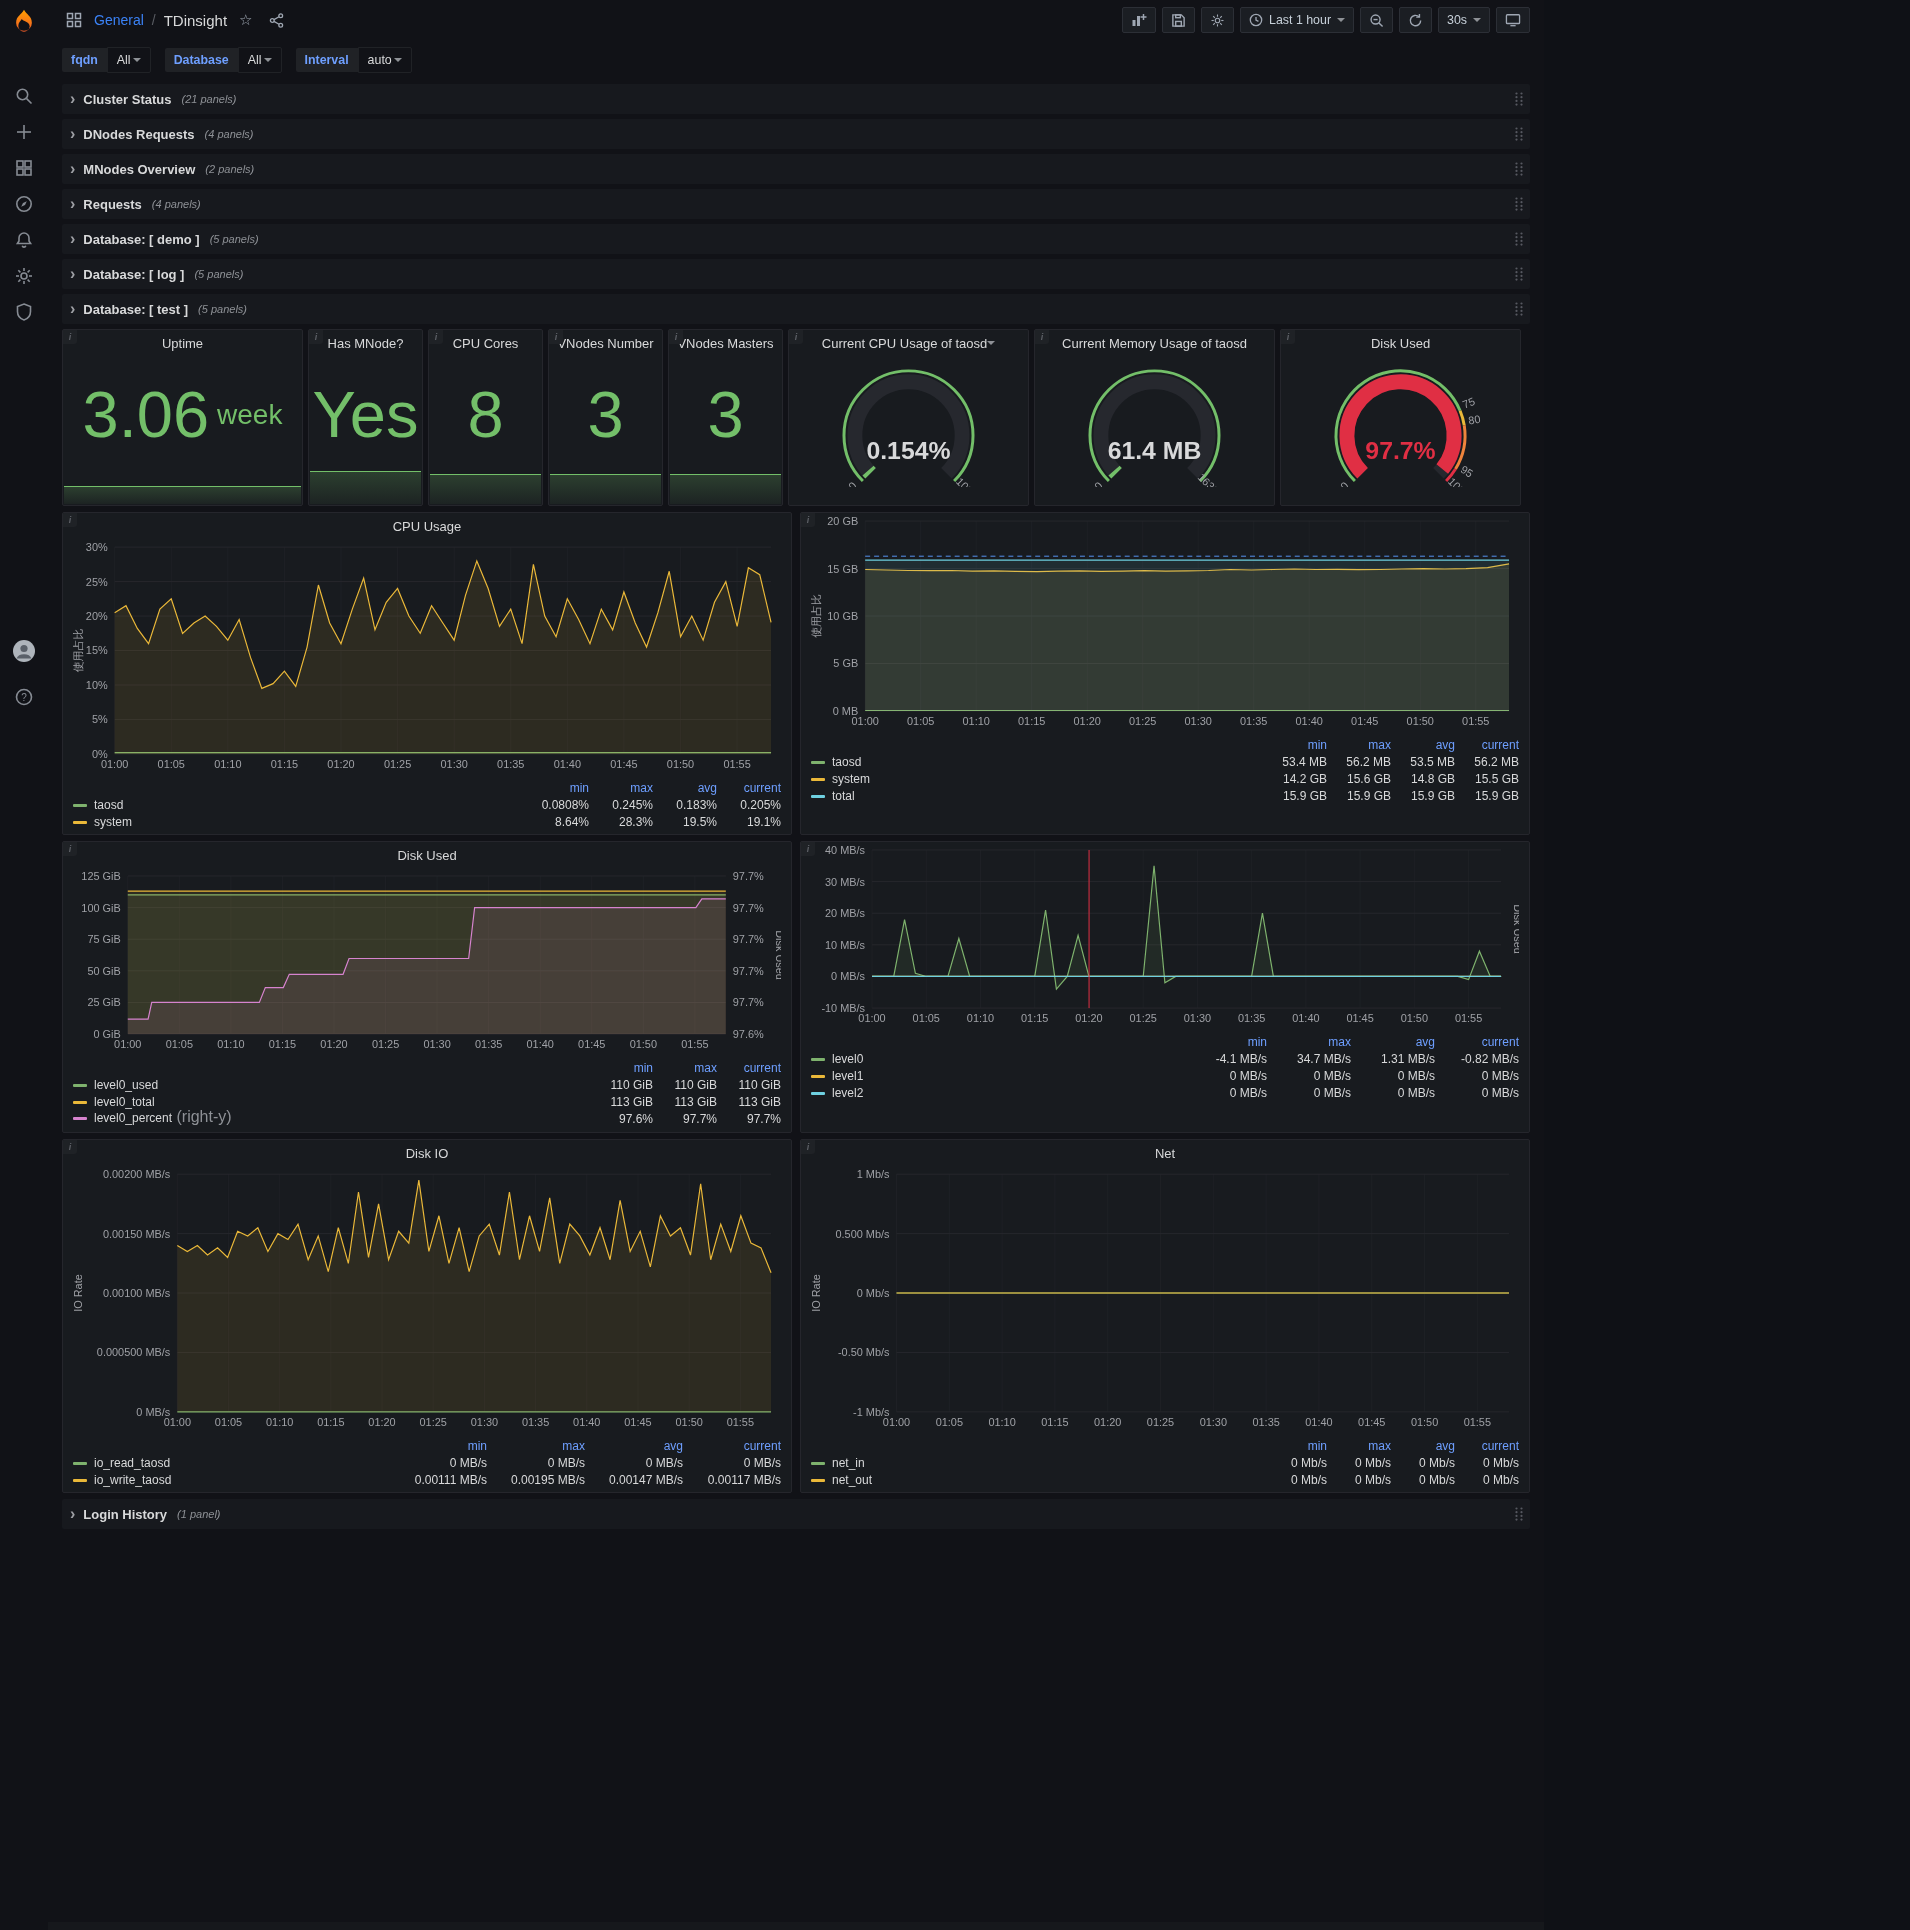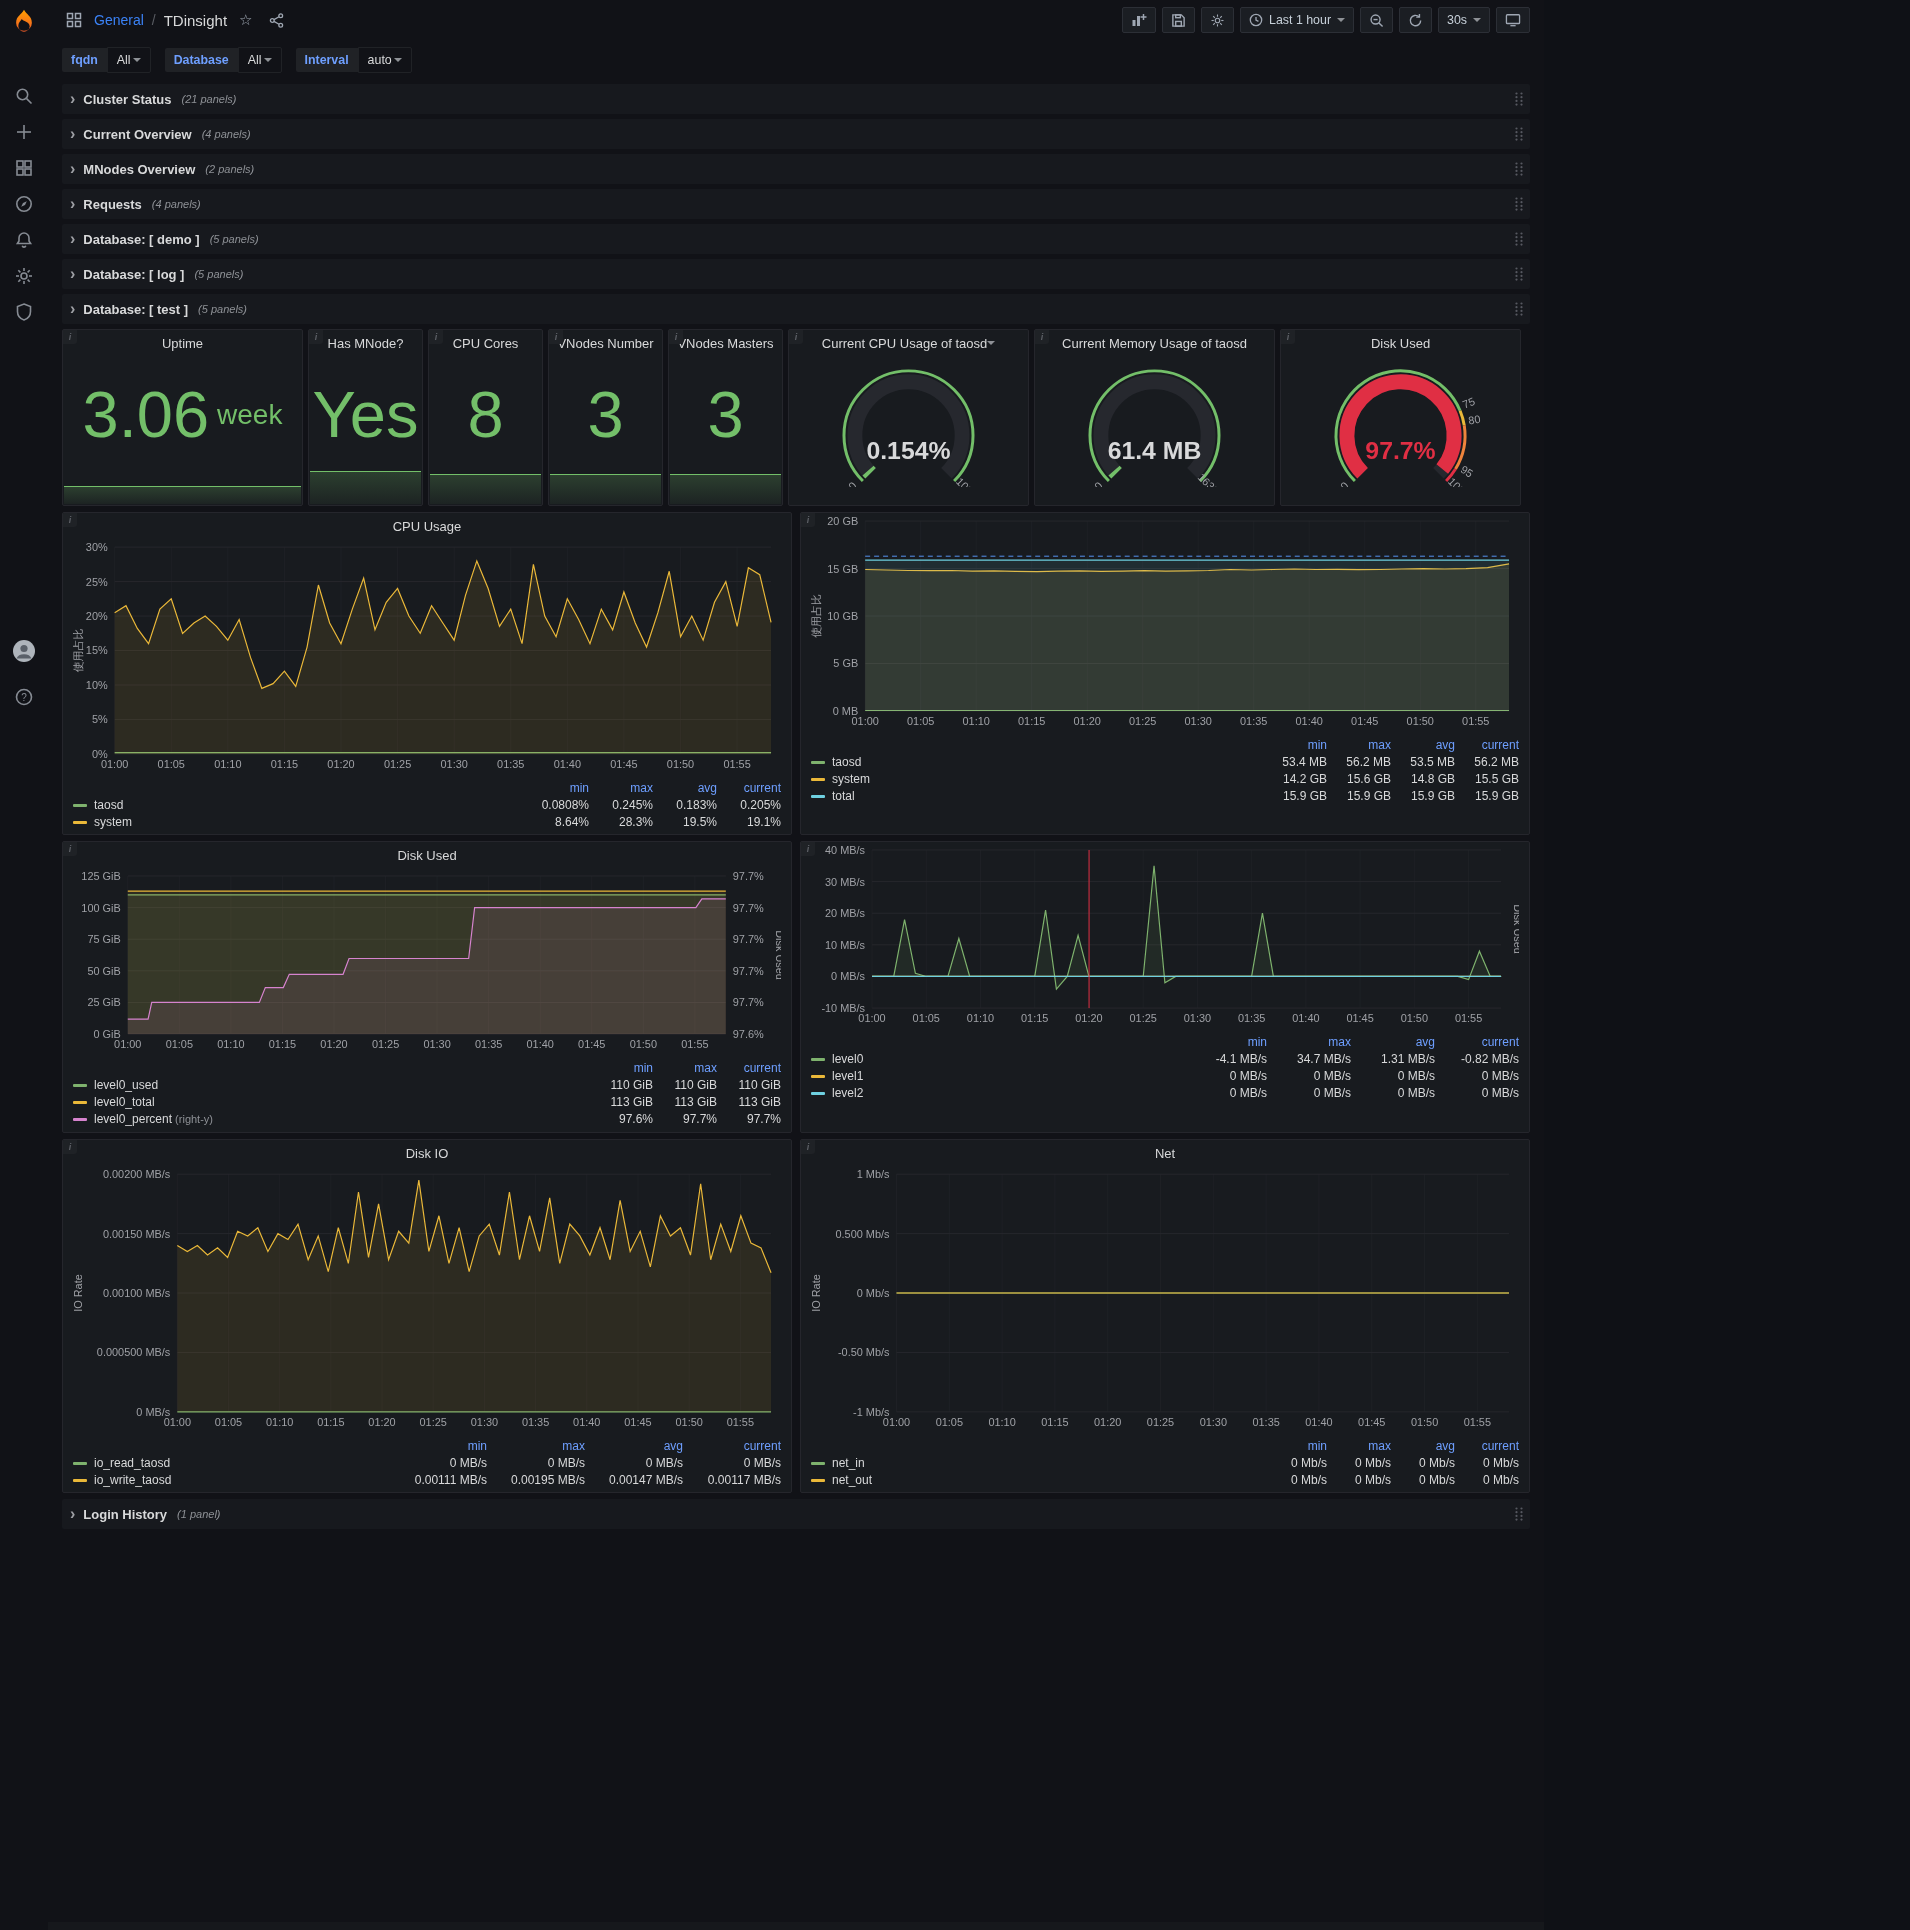--- a/index.html
+++ b/index.html
@@ -59,21 +59,21 @@
   .charts-grid .chart-row { display:flex; gap:8px; margin-bottom:6px; }
   .chart-panel { flex:1; padding:0 8px; overflow:hidden; }
   .tick { fill:#9fa1a6; font-size:11px; font-family:"Liberation Sans","DejaVu Sans",sans-serif; }
 
   .legend { padding:2px 2px 0 2px; }
   .lrow { display:flex; align-items:flex-end; height:17px; }
   .lcol { text-align:right; font-size:12px; color:#d8d9da; flex:none; }
   .lhead .lcol { color:#6e9fff; cursor:pointer; }
   .lname { flex:1; font-size:12px; color:#d8d9da; white-space:nowrap; cursor:pointer; }
   .ldash { display:inline-block; width:14px; height:3px; border-radius:1px; margin-right:7px; vertical-align:middle; }
-  .lsuffix { color:#8e9196; font-size:11px; }
+  .lsuffix { color:#8e9196; font-size:16px; }
 
   .bottom-strip { position:absolute; bottom:0; left:48px; width:1496px; height:8px; background:#16181c; }
 </style>
 </head>
 <body>
 
 <div class="app">
 
   <aside class="sidebar">
     <div class="logo">
@@ -281,21 +281,21 @@
                 <circle cx="2.5" cy="9.9" r="1.1" fill="#565860"></circle>
                 <circle cx="2.5" cy="13.600000000000001" r="1.1" fill="#565860"></circle>
                 <circle cx="7.5" cy="2.5" r="1.1" fill="#565860"></circle>
                 <circle cx="7.5" cy="6.2" r="1.1" fill="#565860"></circle>
                 <circle cx="7.5" cy="9.9" r="1.1" fill="#565860"></circle>
                 <circle cx="7.5" cy="13.600000000000001" r="1.1" fill="#565860"></circle>
               </svg></span>
           </div>
           <div class="dash-row">
             <span class="chev">›</span>
-            <span class="row-title">Current Overview</span>
+            <span class="row-title">DNodes Requests</span>
             <span class="row-count">(4 panels)</span>
             <span class="row-drag"><svg width="10" height="16" viewBox="0 0 10 16">
                 <circle cx="2.5" cy="2.5" r="1.1" fill="#565860"></circle>
                 <circle cx="2.5" cy="6.2" r="1.1" fill="#565860"></circle>
                 <circle cx="2.5" cy="9.9" r="1.1" fill="#565860"></circle>
                 <circle cx="2.5" cy="13.600000000000001" r="1.1" fill="#565860"></circle>
                 <circle cx="7.5" cy="2.5" r="1.1" fill="#565860"></circle>
                 <circle cx="7.5" cy="6.2" r="1.1" fill="#565860"></circle>
                 <circle cx="7.5" cy="9.9" r="1.1" fill="#565860"></circle>
                 <circle cx="7.5" cy="13.600000000000001" r="1.1" fill="#565860"></circle>

